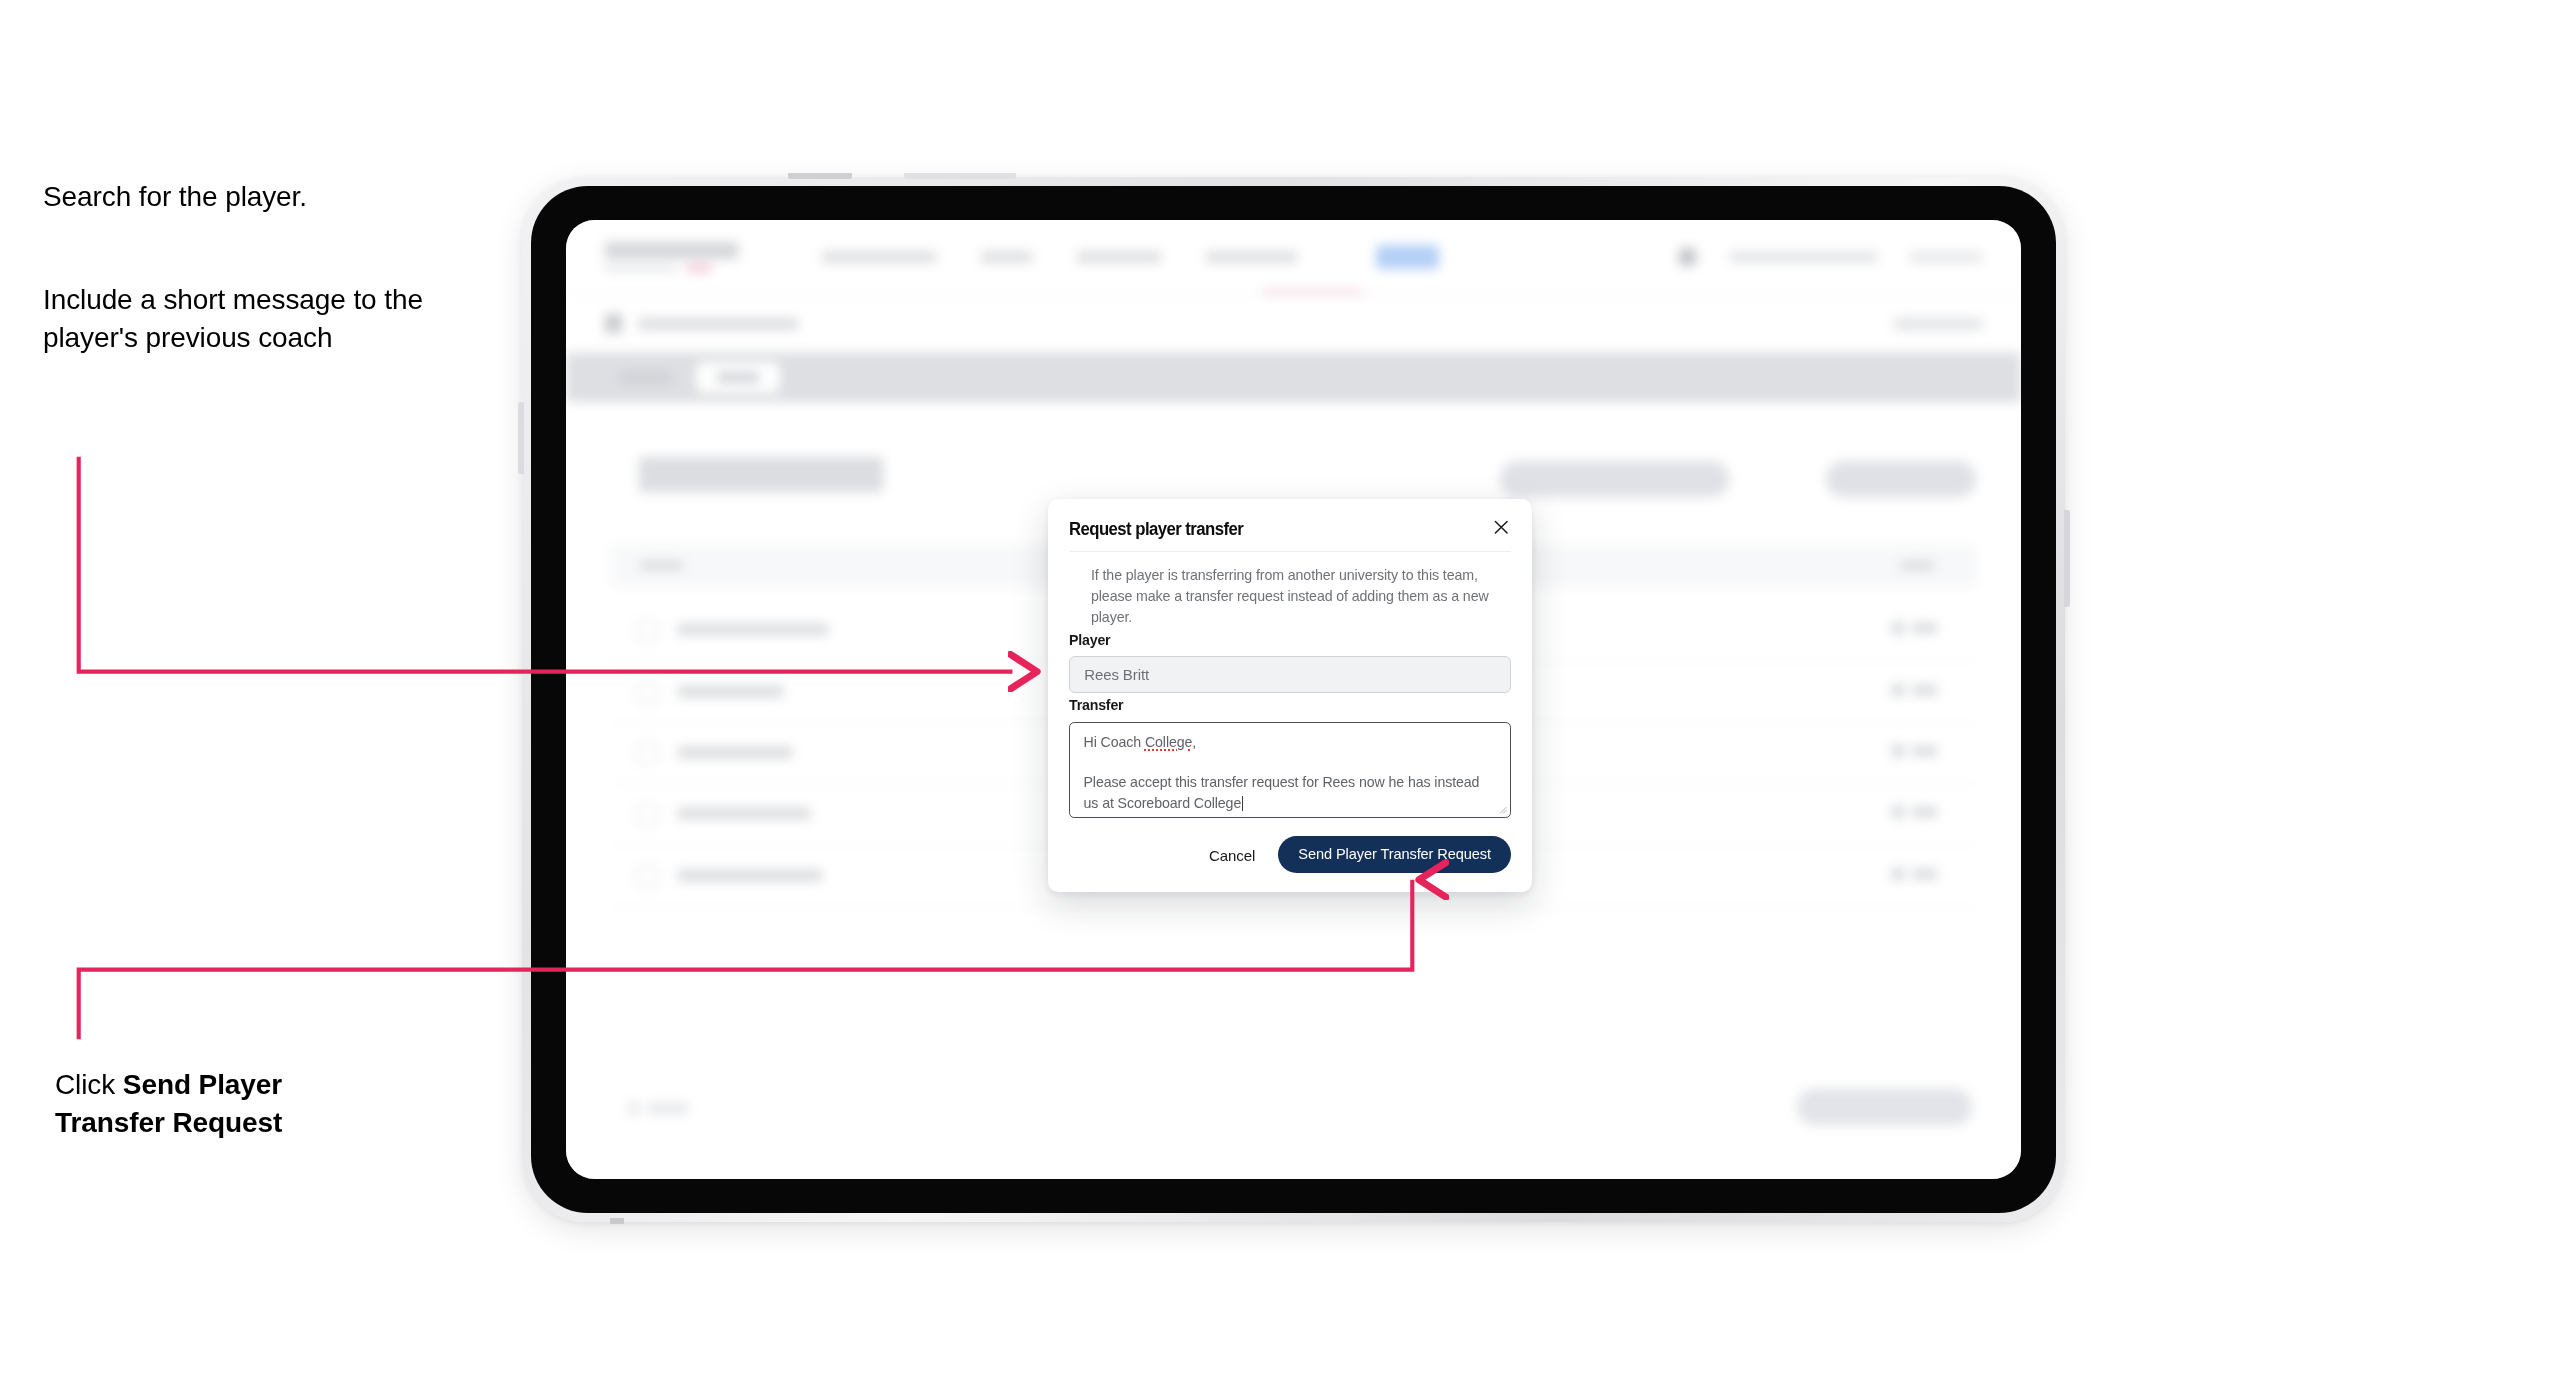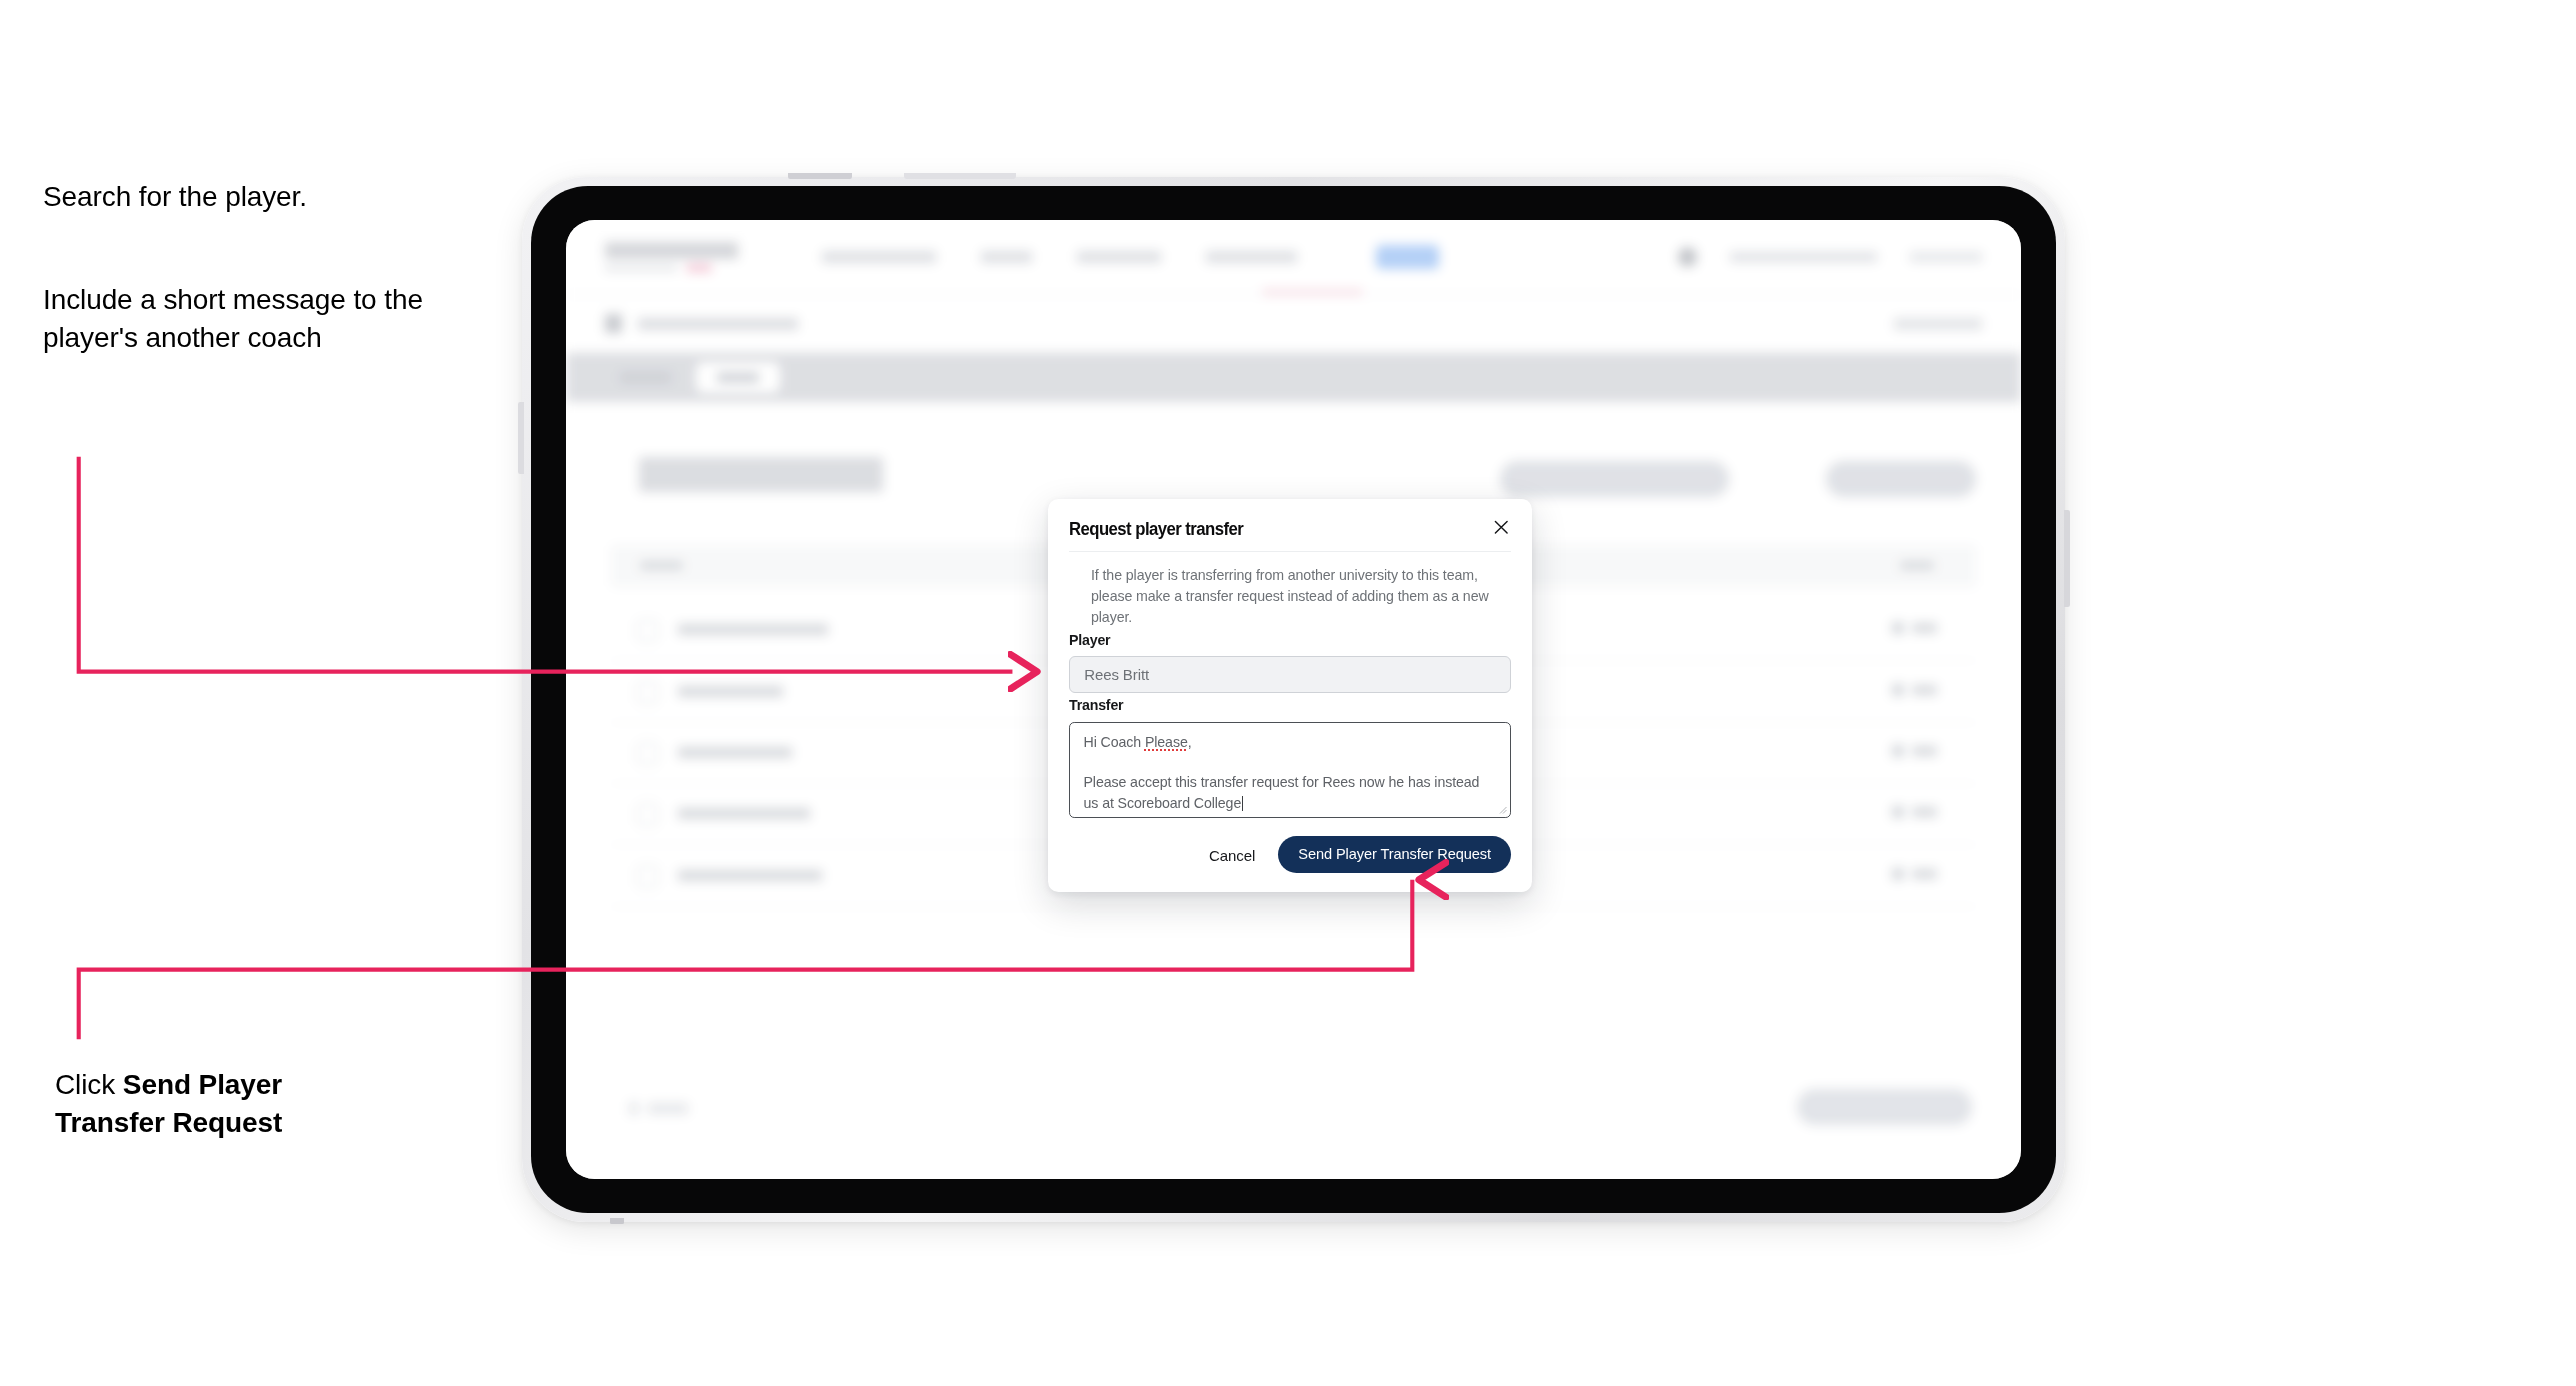--- a/index.html
+++ b/index.html
@@ -487,37 +487,37 @@
   <div class="modal-desc">If the player is transferring from another university to this team, please make a transfer request instead of adding them as a new player.</div>
 
   <div class="field-block">
     <div class="field-label">Player</div>
     <input class="player-input" type="text" readonly="" value="Rees Britt" style="">
   </div>
 
   <div class="field-block">
     <div class="field-label">Transfer</div>
     <div class="message-box">
-      <p class="message-text"><span>Hi Coach </span><span class="msg-misspelled">Please</span><span>,</span></p>
+      <p class="message-text"><span>Hi Coach </span><span class="msg-misspelled">College</span><span>,</span></p>
       <p class="message-text" style="margin-top:18px;"><span>Please accept this transfer request for Rees now he has instead us at Scoreboard College</span><span class="msg-caret"></span></p>
       <svg class="resize-grip" viewBox="0 0 12 12" aria-hidden="true">
         <path d="M11 3 L3 11 M11 7 L7 11" stroke="#9a9da2" stroke-width="1" stroke-linecap="round"></path>
       </svg>
     </div>
   </div>
 
   <div class="modal-actions">
     <button class="btn-cancel">Cancel</button>
     <button class="btn-send">Send Player Transfer Request</button>
   </div>
 </div>
 
 <div class="annotations">
   <div class="anno-line" id="anno-search">Search for the player.</div>
-  <div class="anno-line" id="anno-message">Include a short message to the player's another coach</div>
+  <div class="anno-line" id="anno-message">Include a short message to the player's previous coach</div>
   <div class="anno-line" id="anno-click"><span>Click </span><span class="anno-click-strong">Send Player Transfer Request</span></div>
 </div>
 
 <svg class="arrow-layer" width="2576" height="1386" viewBox="0 0 3440 1851" aria-hidden="true">
   <defs>
     <marker id="arrowRight" markerWidth="10" markerHeight="10" refX="1" refY="5" orient="auto" markerUnits="strokeWidth">
       <path d="M0.5,0.8 L7,5 L0.5,9.2" fill="none" stroke="#E7235C" stroke-width="1.7" stroke-linecap="round" stroke-linejoin="round"></path>
     </marker>
     <marker id="arrowUp" markerWidth="10" markerHeight="10" refX="5" refY="1" orient="auto" markerUnits="strokeWidth">
       <path d="M0.8,9.2 L5,2.6 L9.2,9.2" fill="none" stroke="#E7235C" stroke-width="1.7" stroke-linecap="round" stroke-linejoin="round"></path>

